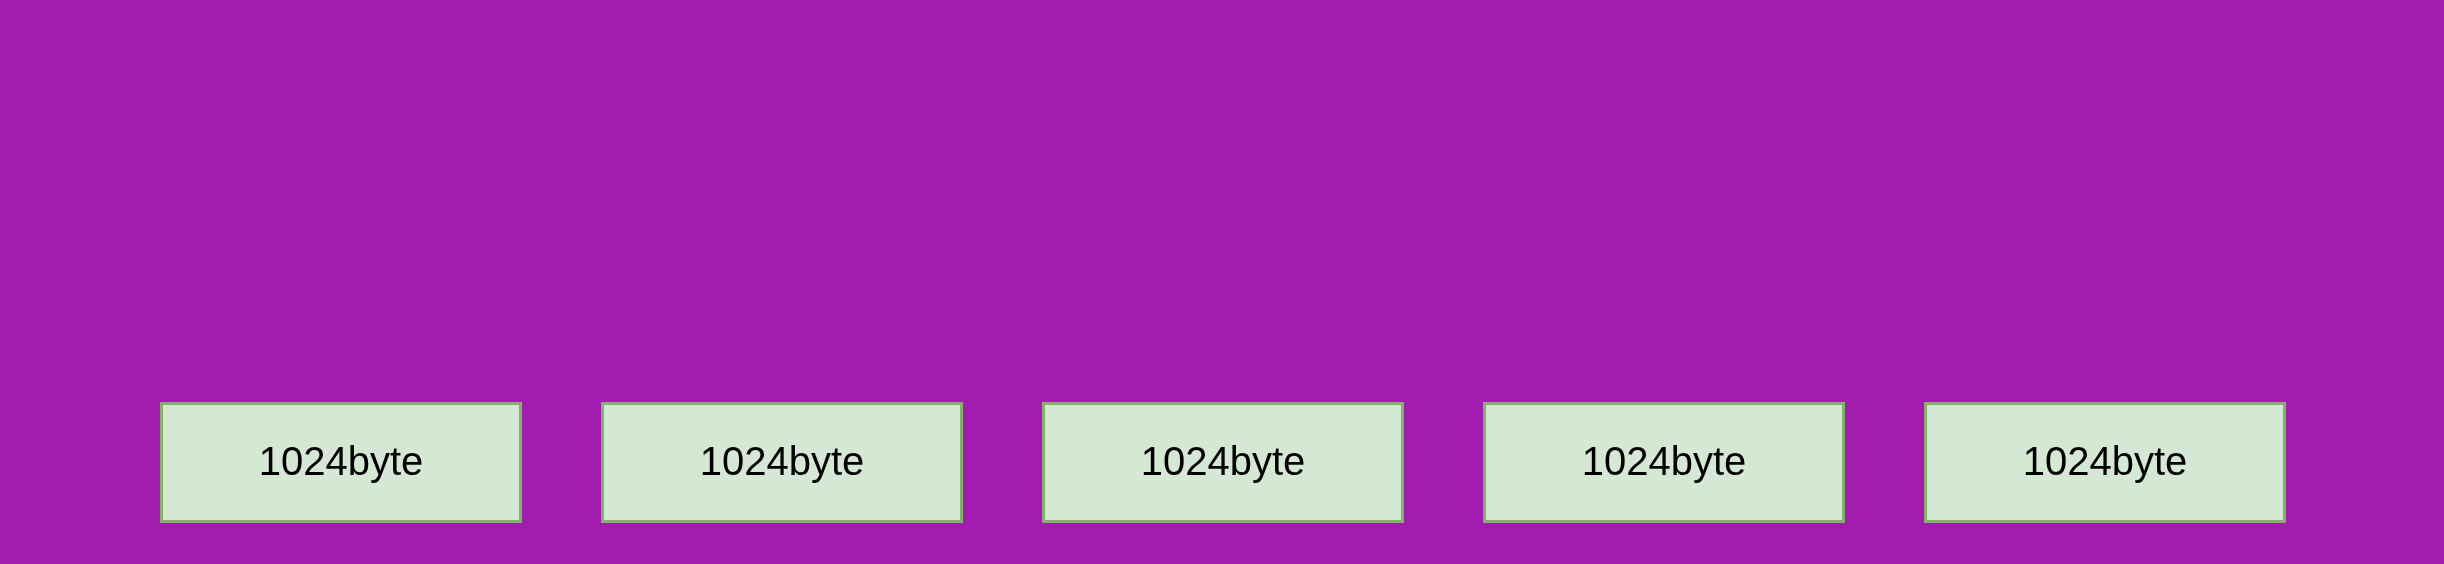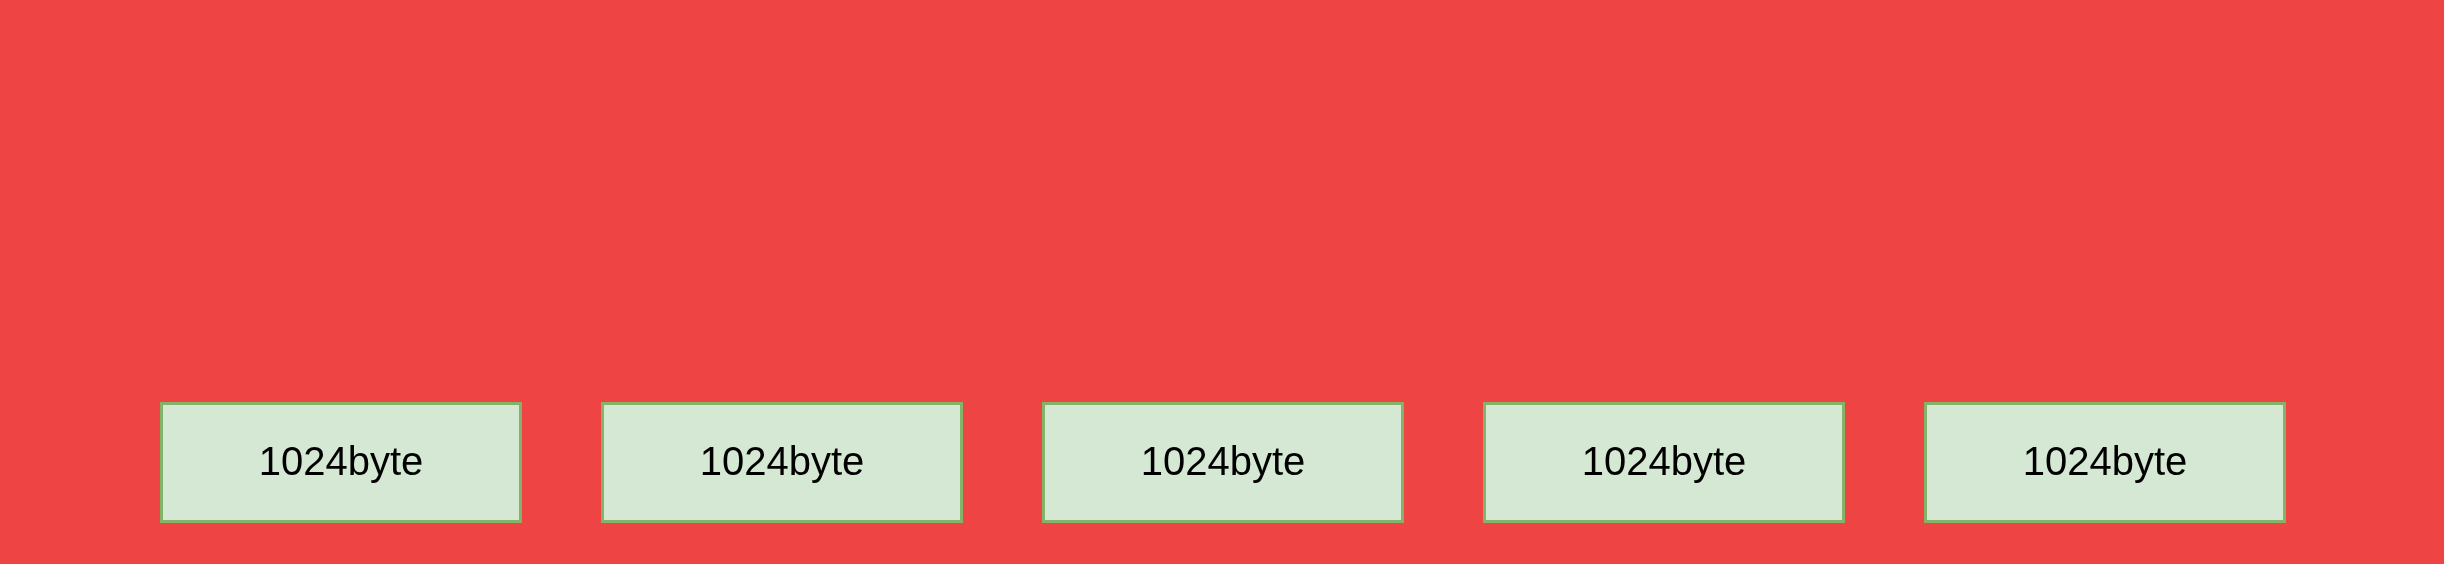--- a/index.html
+++ b/index.html
@@ -8,21 +8,21 @@
     padding: 0;
     background: #000000;
   }
   body {
     font-family: "Liberation Sans", sans-serif;
   }
   #canvas {
     position: relative;
     width: 2444px;
     height: 564px;
-    background: #ef4444;
+    background: #a21caf;
     overflow: hidden;
   }
   .block-row {
     position: absolute;
     left: 160px;
     top: 402px;
     display: flex;
     flex-direction: row;
     align-items: flex-start;
     gap: 79px;

